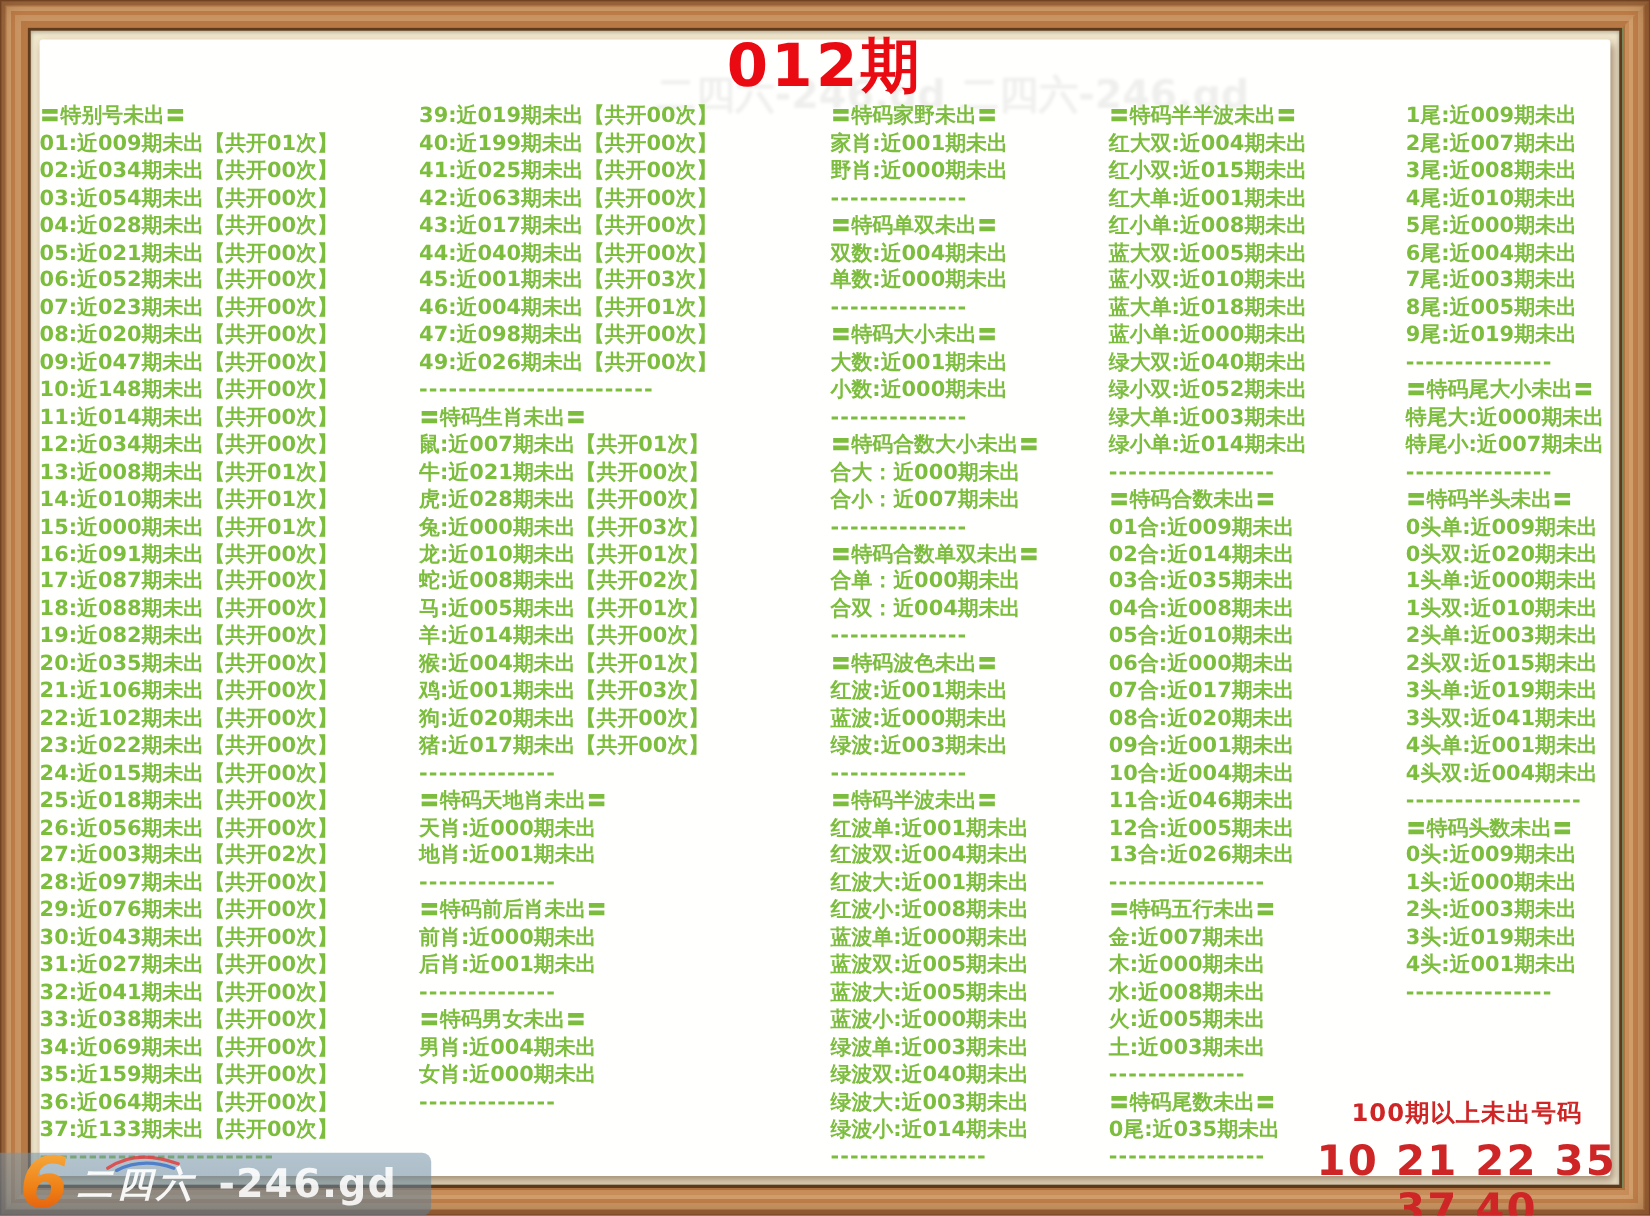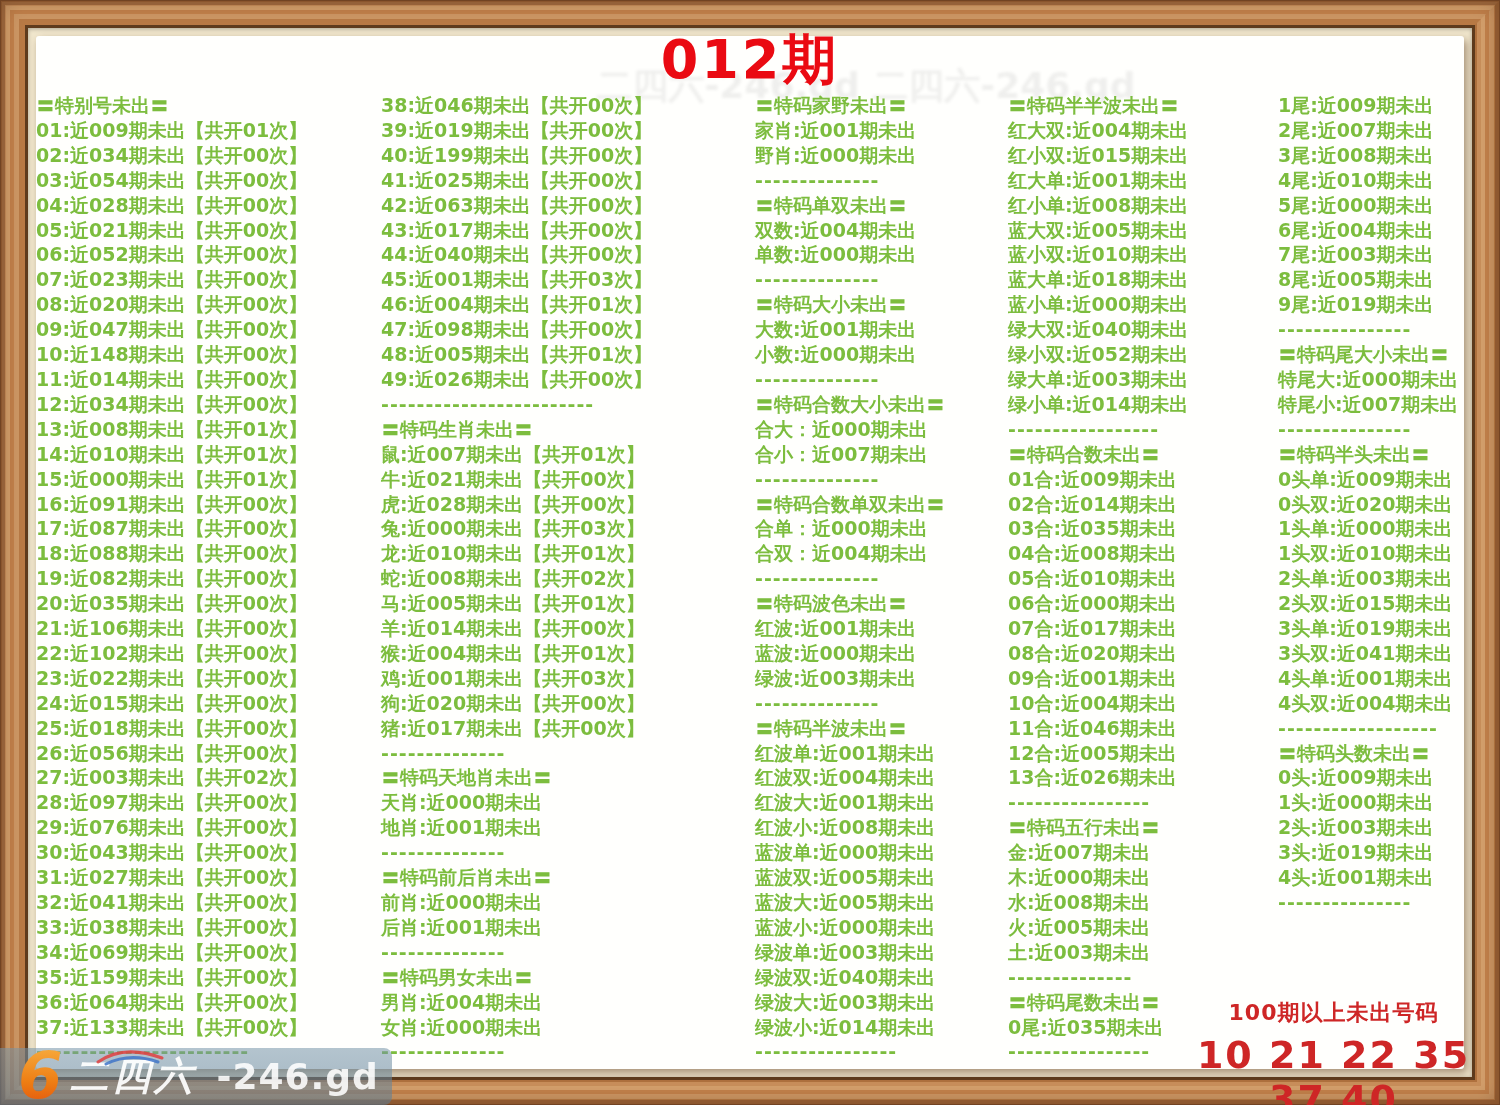--- a/index.html
+++ b/index.html
@@ -52,21 +52,21 @@
   .footer .f2{font-size:38px;line-height:44px;letter-spacing:2px;}
   
   .brand{position:absolute;left:0;top:1048px;width:392px;height:57px;z-index:7;
          background:linear-gradient(rgba(118,148,168,.55),rgba(92,124,148,.58));
          border-radius:0 8px 8px 0;display:flex;align-items:center;}
   .brand .six{font-size:64px;font-weight:900;font-style:italic;line-height:57px;
          margin-left:18px;margin-right:8px;
          background:linear-gradient(#f6a93c,#ee7d13 60%,#e2590f);
          -webkit-background-clip:text;background-clip:text;color:transparent;
          text-shadow:none;}
-  .brand .cn{font-size:38px;font-weight:900;color:rgba(255,255,255,.93);
+  .brand .cn{font-size:32px;font-weight:900;color:rgba(255,255,255,.93);
          font-style:italic;letter-spacing:4px;}
   .brand .gd{font-size:36px;font-weight:700;color:rgba(255,255,255,.88);
          margin-left:20px;letter-spacing:1px;}
   .brand .swoosh{position:absolute;left:96px;top:2px;}
 </style>
 </head>
 <body>
 
 <div class="frame">
   <div class="wood wood-h wt"></div>
@@ -117,31 +117,29 @@
         <div class="line row">32:近041期未出【共开00次】</div>
         <div class="line row">33:近038期未出【共开00次】</div>
         <div class="line row">34:近069期未出【共开00次】</div>
         <div class="line row">35:近159期未出【共开00次】</div>
         <div class="line row">36:近064期未出【共开00次】</div>
         <div class="line row">37:近133期未出【共开00次】</div>
         <div class="line dash">------------------------</div>
       </div>
     <div class="col" style="left:345px">
 
-    <div class="line row">38:近046期未出【共开00次】</div>
         <div class="line row">39:近019期未出【共开00次】</div>
         <div class="line row">40:近199期未出【共开00次】</div>
         <div class="line row">41:近025期未出【共开00次】</div>
         <div class="line row">42:近063期未出【共开00次】</div>
         <div class="line row">43:近017期未出【共开00次】</div>
         <div class="line row">44:近040期未出【共开00次】</div>
         <div class="line row">45:近001期未出【共开03次】</div>
         <div class="line row">46:近004期未出【共开01次】</div>
         <div class="line row">47:近098期未出【共开00次】</div>
-        <div class="line row">48:近005期未出【共开01次】</div>
         <div class="line row">49:近026期未出【共开00次】</div>
         <div class="line dash">------------------------</div>
         <div class="line hd">〓特码生肖未出〓</div>
         <div class="line row">鼠:近007期未出【共开01次】</div>
         <div class="line row">牛:近021期未出【共开00次】</div>
         <div class="line row">虎:近028期未出【共开00次】</div>
         <div class="line row">兔:近000期未出【共开03次】</div>
         <div class="line row">龙:近010期未出【共开01次】</div>
         <div class="line row">蛇:近008期未出【共开02次】</div>
         <div class="line row">马:近005期未出【共开01次】</div>

